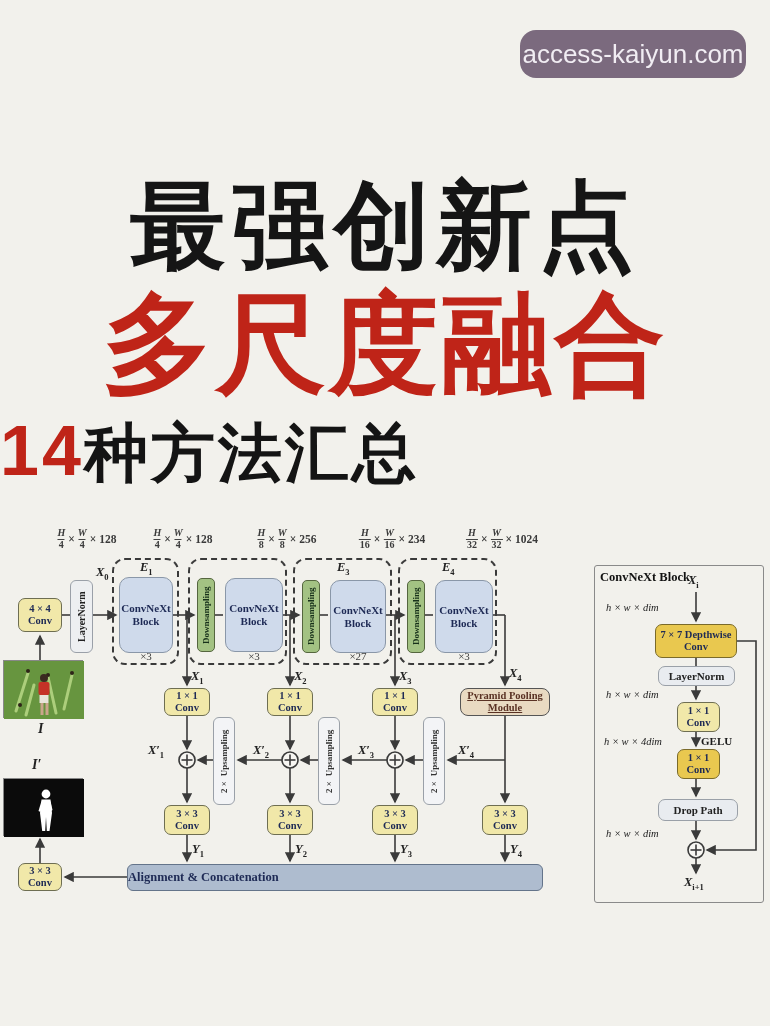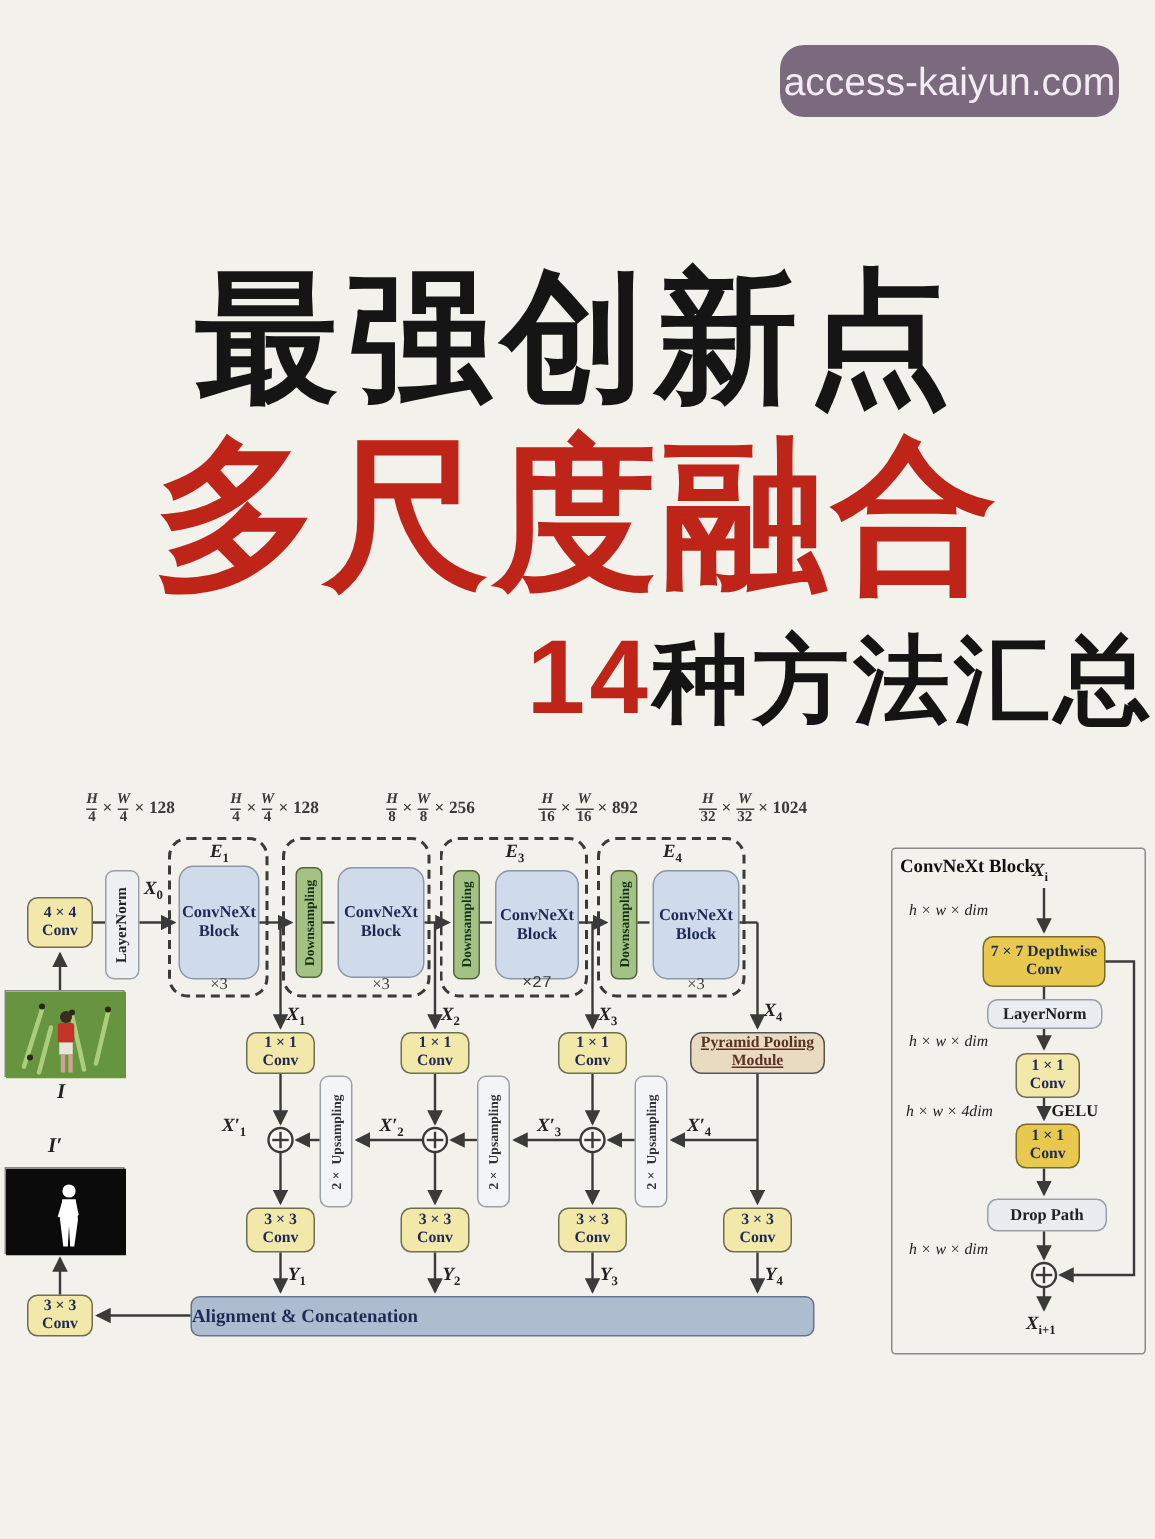--- a/index.html
+++ b/index.html
@@ -8,21 +8,21 @@
     --ppm:#e9dac2; --gold:#e9c84f; --ink:#3a3a3a;
   }
   *{margin:0;padding:0;box-sizing:border-box;}
   body{background:#d8d8d4;font-family:"Liberation Sans","DejaVu Sans",sans-serif;}
   #canvas{position:relative;width:770px;height:1026px;background:var(--page);overflow:hidden;margin:0 auto;}
   .abs{position:absolute;}
   .badge{background:var(--badge-bg);color:#f1edf3;border-radius:16px;
          font-size:26px;display:flex;align-items:center;justify-content:center;}
   .t1{width:100%;text-align:center;font-weight:900;color:#151515;font-size:96px;letter-spacing:6px;line-height:1.05;}
   .t2{width:100%;text-align:center;font-weight:900;color:var(--accent-red);font-size:110px;letter-spacing:3px;line-height:1.02;}
-  .t3{width:100%;text-align:right;font-weight:900;color:#141414;font-size:64px;letter-spacing:3px;padding-left:12px;}
+  .t3{width:100%;text-align:left;font-weight:900;color:#141414;font-size:64px;letter-spacing:3px;}
   .t3 .num{color:var(--accent-red);font-size:70px;}
   .box{border:1.5px solid #6e6e52;border-radius:7px;display:flex;flex-direction:column;
        align-items:center;justify-content:center;line-height:1.15;
        font-family:"Liberation Serif","DejaVu Serif",serif;font-weight:bold;color:#1e2a55;}
   .ybox{background:var(--yellow);font-size:10.5px;}
   .bbox{background:var(--blue);border-color:#8a97a8;border-radius:10px;font-size:11px;}
   .ppmbox{background:var(--ppm);border-color:#555;color:#5a3224;font-size:10.5px;border-radius:8px;}
   .gray{background:#e9ecf0;border-color:#9aa0a8;color:#222;}
   .goldbox{background:var(--gold);border-color:#7a6a2a;font-size:10.5px;color:#1e2a55;}
   .vtext{writing-mode:vertical-rl;transform:rotate(180deg);display:flex;align-items:center;justify-content:center;
@@ -106,21 +106,21 @@
     <span class="frac">
         <span>H</span>
         <span class="d">16</span>
       </span>
     <span>×</span>
     <span class="frac">
         <span>W</span>
         <span class="d">16</span>
       </span>
     <span>×</span>
-    <span>892</span>
+    <span>234</span>
   </div>
   <div class="abs dimlbl" style="left:502px;top:528px;">
     <span class="frac">
         <span>H</span>
         <span class="d">32</span>
       </span>
     <span>×</span>
     <span class="frac">
         <span>W</span>
         <span class="d">32</span>
@@ -137,21 +137,21 @@
   <div class="abs math" style="left:140px;top:561px;"><span>E</span><sub>1</sub></div>
   <div class="abs math" style="left:232px;top:582px;text-align:right;"><span>E</span><sub>2</sub></div>
   <div class="abs math" style="left:337px;top:561px;"><span>E</span><sub>3</sub></div>
   <div class="abs math" style="left:442px;top:561px;"><span>E</span><sub>4</sub></div>
 
   <div class="abs box ybox" style="left:18px;top:598px;width:44px;height:34px;">
     <span>4 × 4</span>
     <span>Conv</span>
   </div>
   <div class="abs vtext lnbox" style="left:70px;top:580px;width:23px;height:73px;">LayerNorm</div>
-  <div class="abs math" style="left:96px;top:586px;"><span>X</span><sub>0</sub></div>
+  <div class="abs math" style="left:96px;top:566px;"><span>X</span><sub>0</sub></div>
 
   <div class="abs box bbox" style="left:119px;top:577px;width:54px;height:76px;">
     <span>ConvNeXt</span>
     <span>Block</span>
   </div>
   <div class="abs vtext dsbox" style="left:197px;top:578px;width:18px;height:74px;">Downsampling</div>
   <div class="abs box bbox" style="left:225px;top:578px;width:58px;height:74px;">
     <span>ConvNeXt</span>
     <span>Block</span>
   </div>
@@ -161,21 +161,21 @@
     <span>Block</span>
   </div>
   <div class="abs vtext dsbox" style="left:407px;top:580px;width:18px;height:73px;">Downsampling</div>
   <div class="abs box bbox" style="left:435px;top:580px;width:58px;height:73px;">
     <span>ConvNeXt</span>
     <span>Block</span>
   </div>
 
   <div class="abs mult" style="left:146px;top:650px;">×3</div>
   <div class="abs mult" style="left:254px;top:650px;">×3</div>
-  <div class="abs mult" style="left:358px;top:650px;font-family:Liberation Mono, monospace;">×27</div>
+  <div class="abs mult" style="left:358px;top:650px;">×27</div>
   <div class="abs mult" style="left:464px;top:650px;">×3</div>
 
   <div class="abs math" style="left:191px;top:670px;"><span>X</span><sub>1</sub></div>
   <div class="abs math" style="left:294px;top:670px;"><span>X</span><sub>2</sub></div>
   <div class="abs math" style="left:399px;top:670px;"><span>X</span><sub>3</sub></div>
   <div class="abs math" style="left:509px;top:667px;"><span>X</span><sub>4</sub></div>
 
   <div class="abs box ybox" style="left:164px;top:688px;width:46px;height:28px;">
     <span>1 × 1</span>
     <span>Conv</span>

